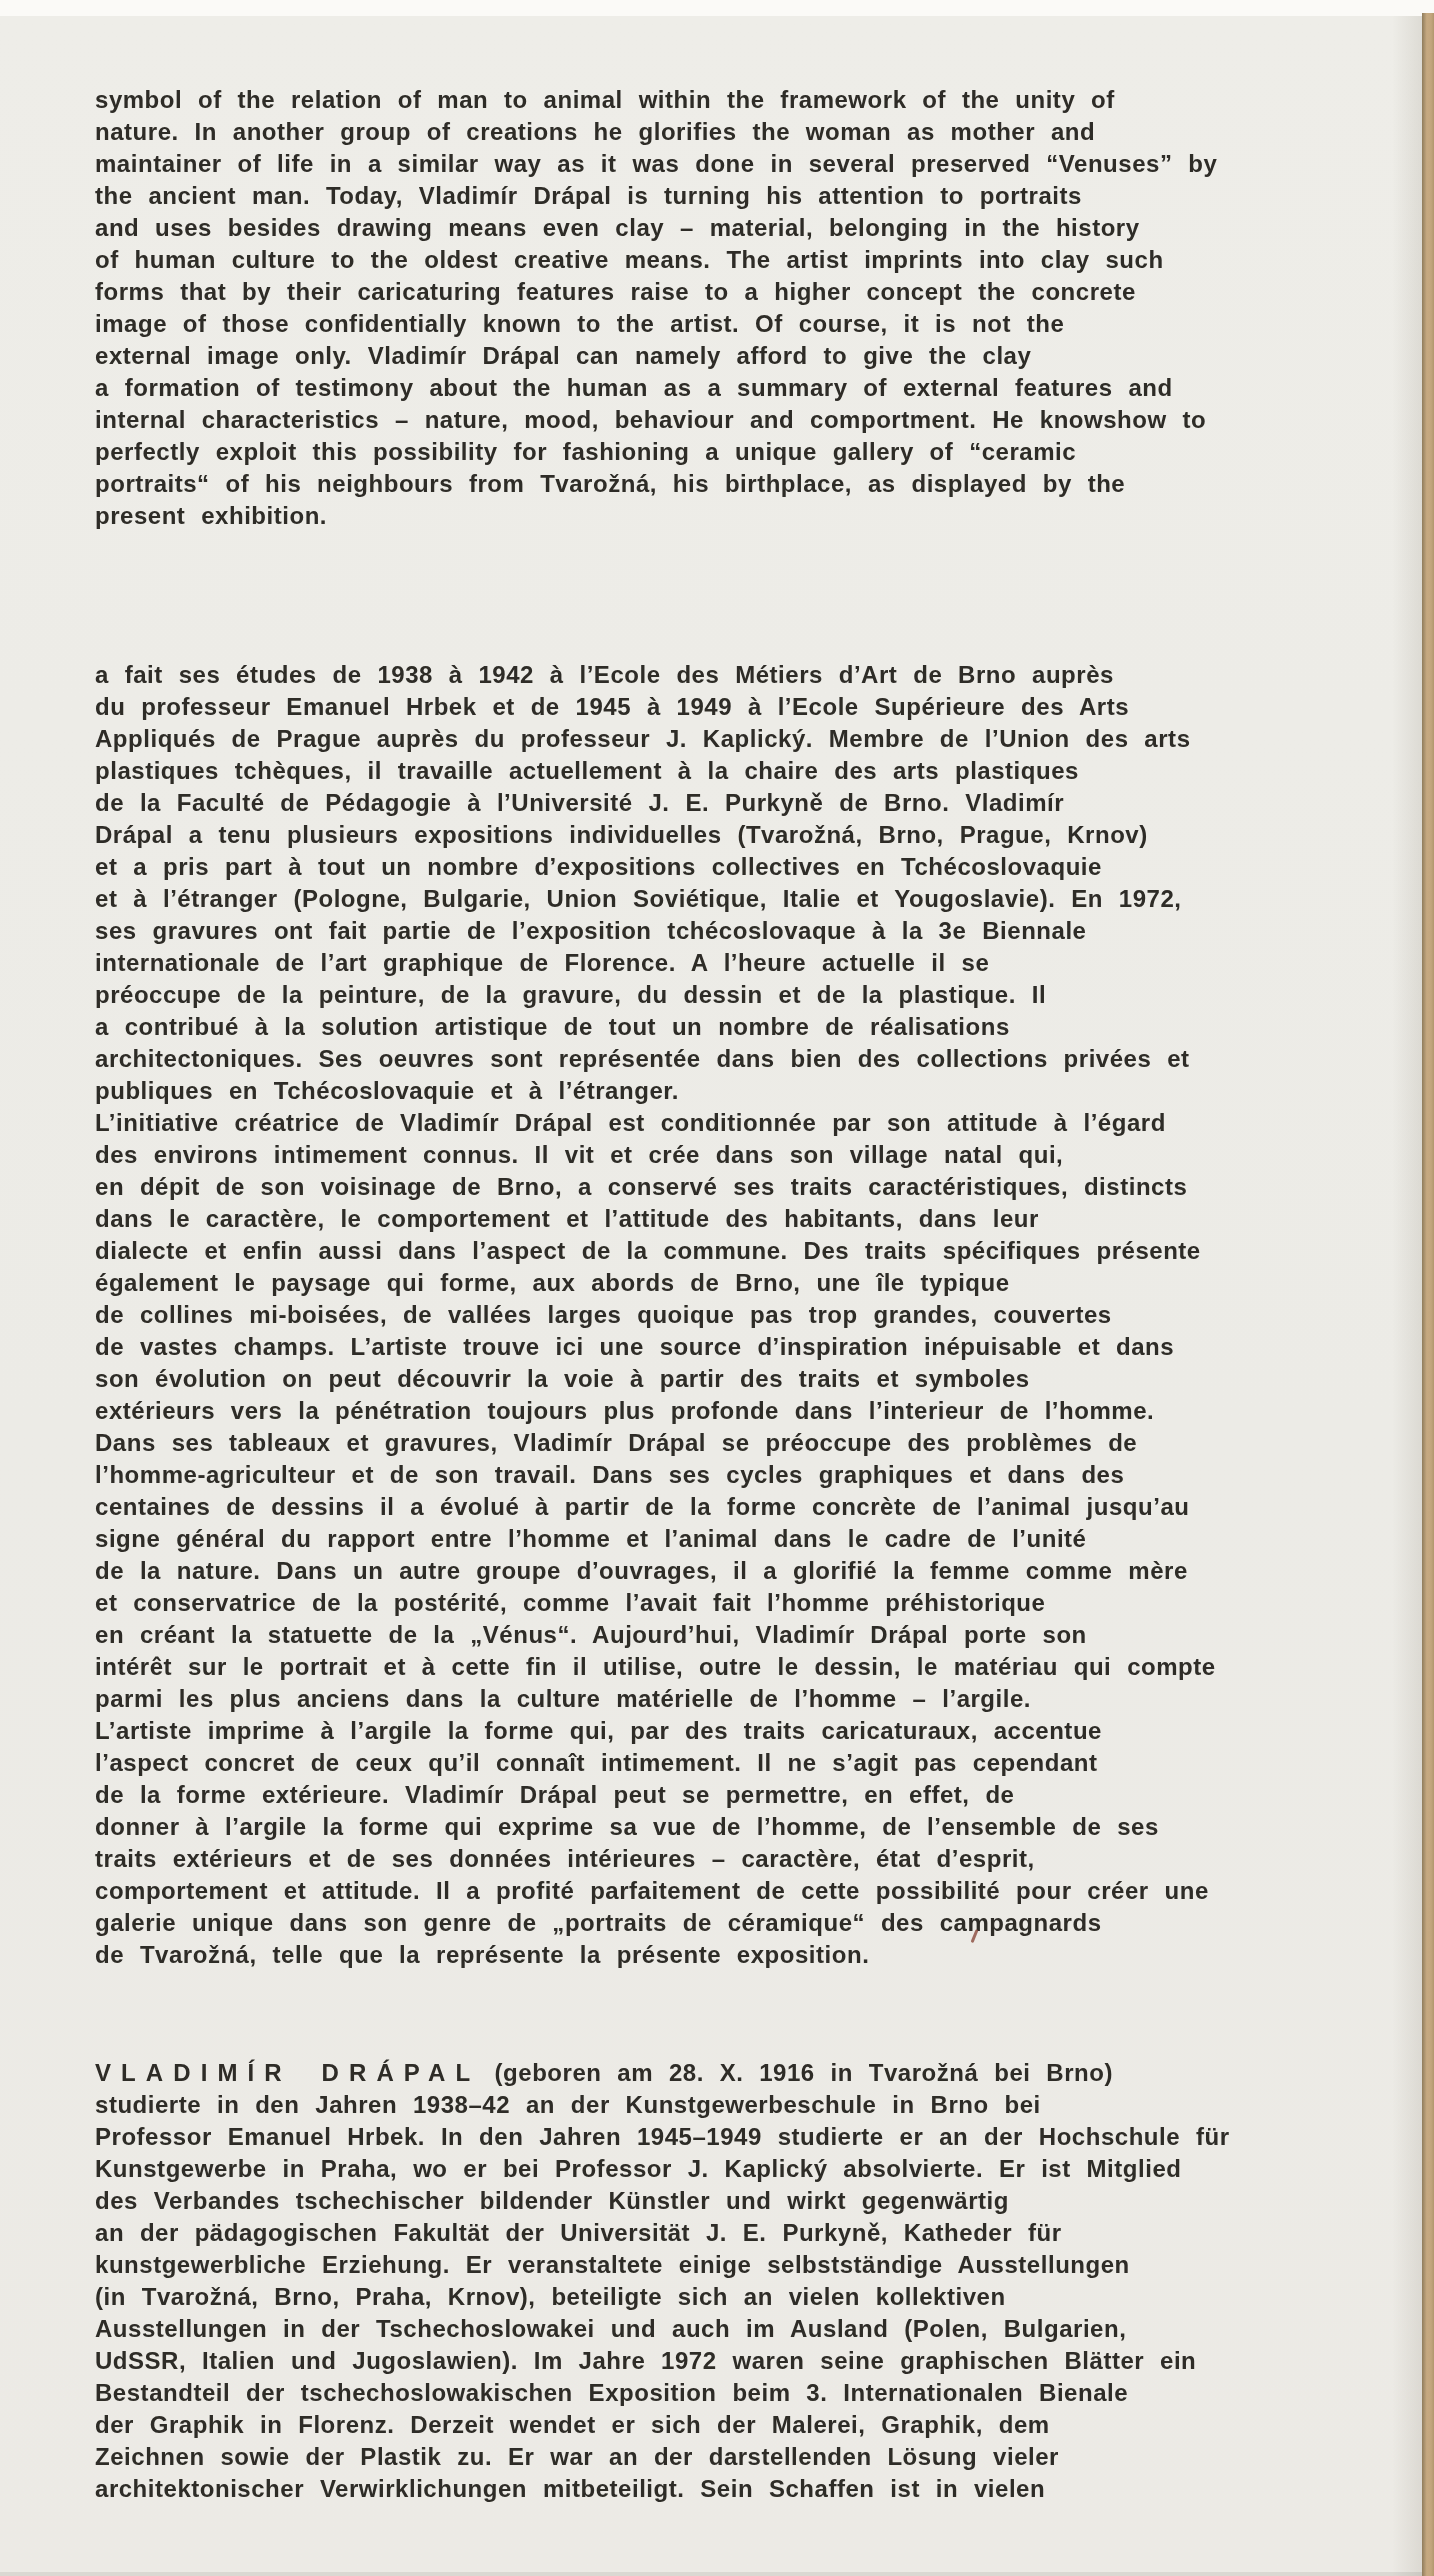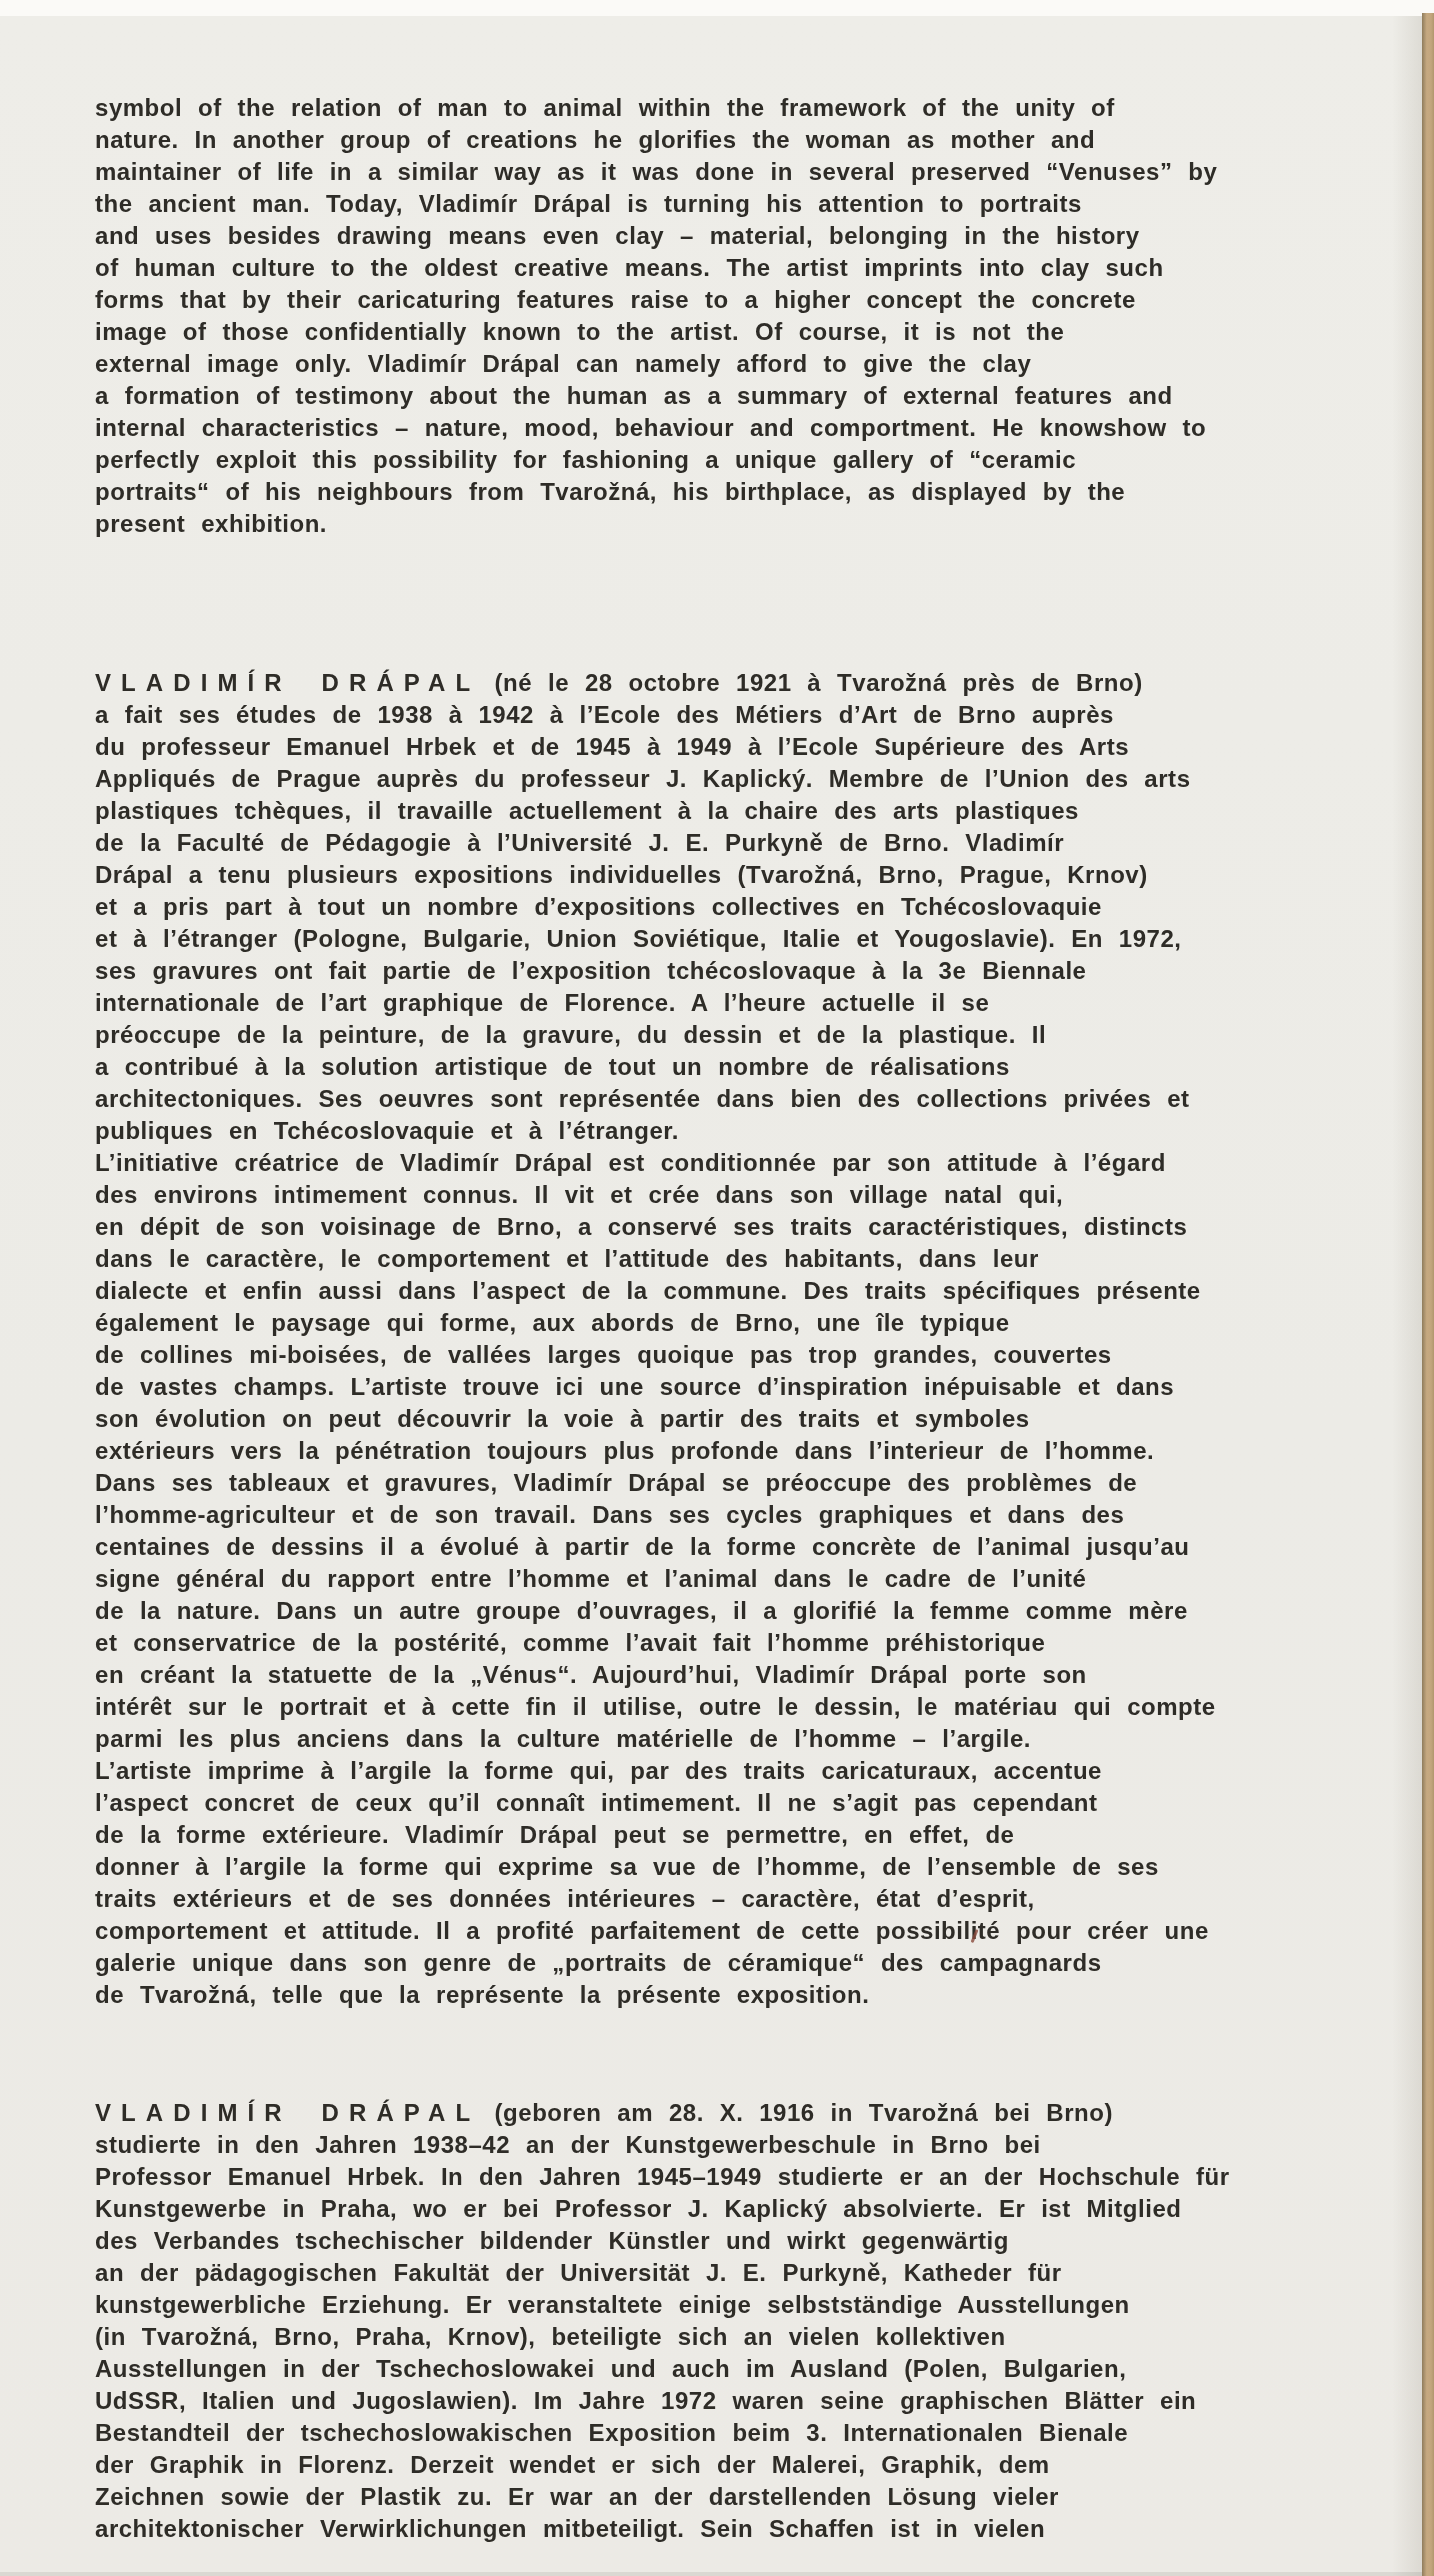--- a/index.html
+++ b/index.html
@@ -30,21 +30,21 @@
   .page-edge {
     position: absolute; top: 12.5px; bottom: 0; right: 0; width: 11.7px;
     background: linear-gradient(to right, #8f7c5c 0%, #c6a981 40%, #c3a67e 75%, #b2976e 100%);
   }
   .bottom-edge {
     position: absolute; left: 0; right: 11.7px; bottom: 0; height: 3.6px;
     background: rgba(60,55,45,0.10);
   }
   .content {
     position: absolute;
-    left: 95px; top: 8px;
+    left: 95px; top: 0;
     width: 1318px;
     color: #2e2c27;
   }
   .body-text {
     margin: 0;
     font-size: 24px;
     font-weight: 700;
     line-height: 32px;
     letter-spacing: 0.022em;
     word-spacing: 0.36em;
@@ -102,21 +102,20 @@
 image of those confidentially known to the artist. Of course, it is not the
 external image only. Vladimír Drápal can namely afford to give the clay
 a formation of testimony about the human as a summary of external features and
 internal characteristics – nature, mood, behaviour and comportment. He knowshow to
 perfectly exploit this possibility for fashioning a unique gallery of “ceramic
 portraits“ of his neighbours from Tvarožná, his birthplace, as displayed by the
 present exhibition.</p>
     </div>
 
     <div id="french-section">
-      <p class="heading"><span class="artist-name">VLADIMÍR DRÁPAL</span><span class="birth-info">(né le 28 octobre 1921 à Tvarožná près de Brno)</span></p>
       <p class="body-text">a fait ses études de 1938 à 1942 à l’Ecole des Métiers d’Art de Brno auprès
 du professeur Emanuel Hrbek et de 1945 à 1949 à l’Ecole Supérieure des Arts
 Appliqués de Prague auprès du professeur J. Kaplický. Membre de l’Union des arts
 plastiques tchèques, il travaille actuellement à la chaire des arts plastiques
 de la Faculté de Pédagogie à l’Université J. E. Purkyně de Brno. Vladimír
 Drápal a tenu plusieurs expositions individuelles (Tvarožná, Brno, Prague, Krnov)
 et a pris part à tout un nombre d’expositions collectives en Tchécoslovaquie
 et à l’étranger (Pologne, Bulgarie, Union Soviétique, Italie et Yougoslavie). En 1972,
 ses gravures ont fait partie de l’exposition tchécoslovaque à la 3e Biennale
 internationale de l’art graphique de Florence. A l’heure actuelle il se

